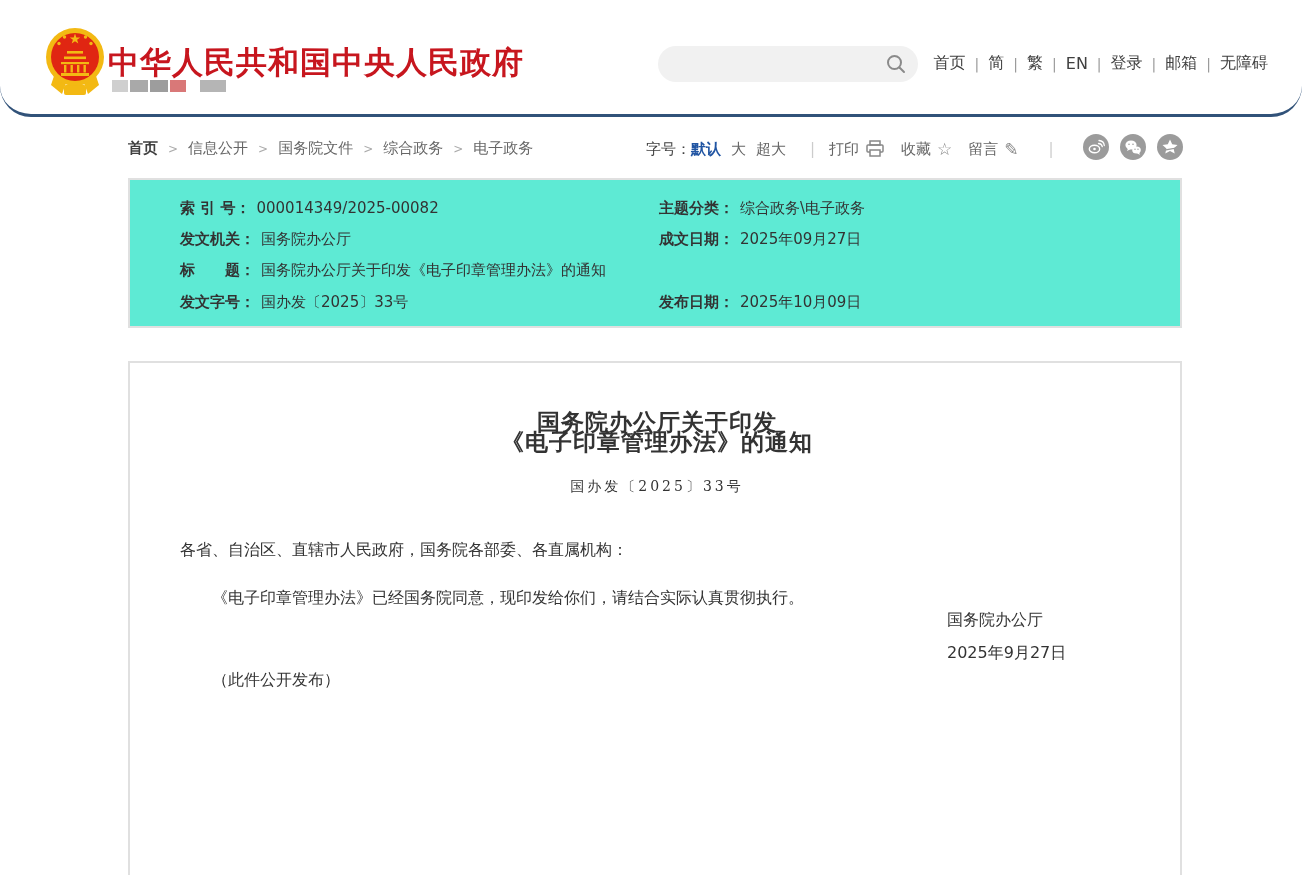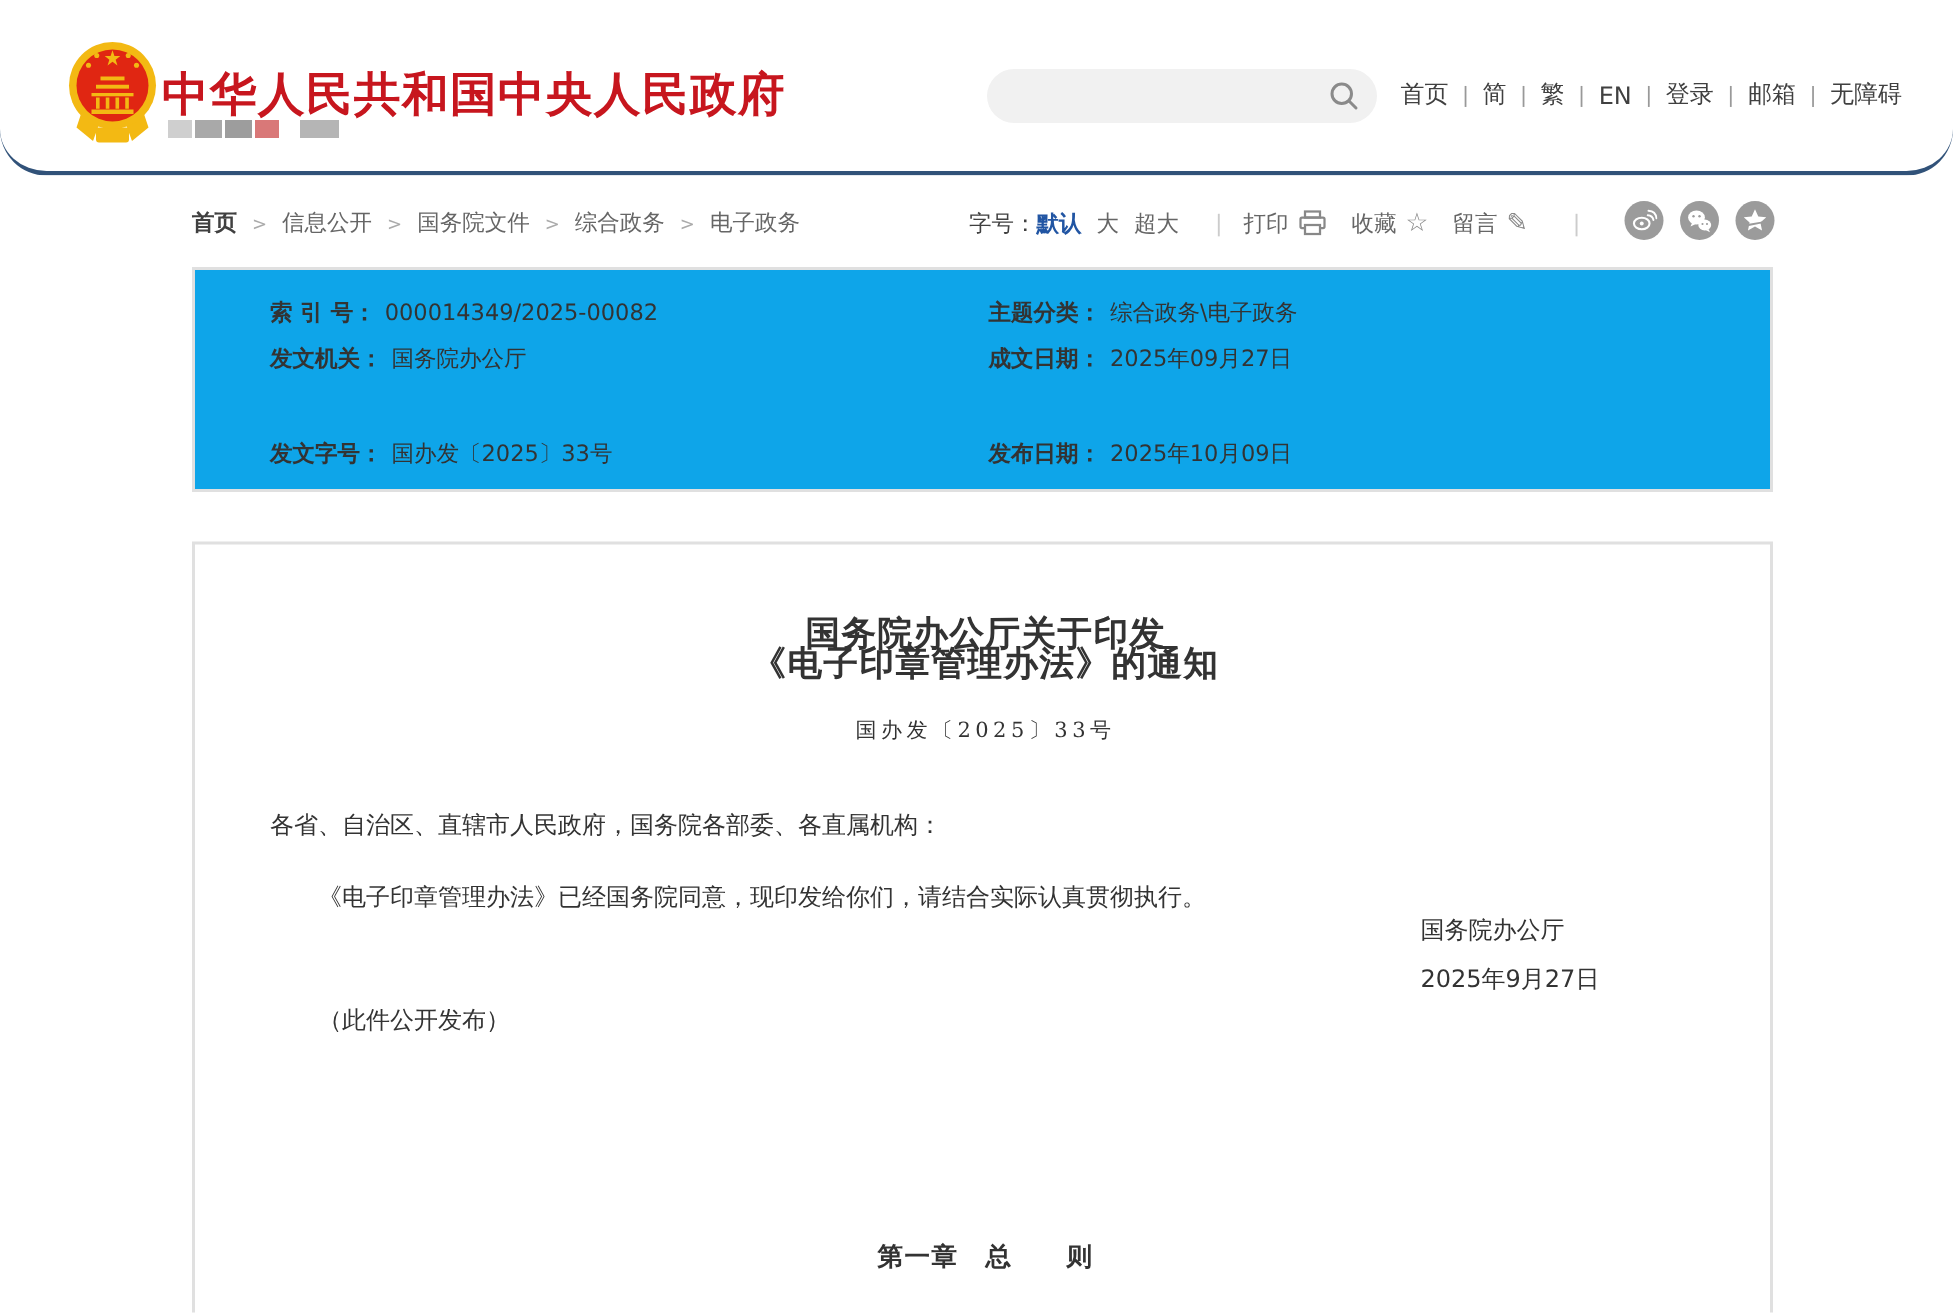--- a/index.html
+++ b/index.html
@@ -32,21 +32,21 @@
   .page-tools .fs-opt { color:#666; margin-right:10px; cursor:pointer; }
   .page-tools .vsep { color:#ccc; margin:0 14px; font-weight:normal; }
   .tool-item { display:flex; align-items:center; color:#666; margin-right:16px; cursor:pointer; }
   .tool-item .tlabel { margin-right:6px; }
   .tool-item .tglyph { color:#888; font-size:17px; }
 
   .share-icons { position:absolute; left:1083px; top:134px; display:flex; gap:11px; }
   .share-circle { width:26px; height:26px; border-radius:50%; background:#9b9b9b; display:flex; align-items:center; justify-content:center; cursor:pointer; }
 
   
-  .meta-box { position:absolute; left:128px; top:178px; width:1054px; height:150px; border:2px solid #e0e0e0; background:#0ea5e9; }
+  .meta-box { position:absolute; left:128px; top:178px; width:1054px; height:150px; border:2px solid #e0e0e0; background:#5eead4; }
   .meta-item { position:absolute; font-size:15px; color:#333; white-space:nowrap; }
   .meta-item b { font-weight:bold; color:#333; }
   .m-l0 { left:50px;  top:19px; }  .m-l1 { left:50px;  top:50px; }
   .m-l2 { left:50px;  top:81px; }  .m-l3 { left:50px;  top:113px; }
   .m-r0 { left:529px; top:19px; }  .m-r1 { left:529px; top:50px; }
   .m-r2 { left:529px; top:113px; }
   .meta-item .mval { margin-left:6px; }
 
   
   .content-box { position:absolute; left:128px; top:361px; width:1054px; height:560px; border:2px solid #e0e0e0; background:#fff; }
@@ -197,20 +197,23 @@
     </span>
   </div>
 
   <div class="meta-box">
     <div class="meta-item m-l0">
       <b>索 引 号：</b><span class="mval">000014349/2025-00082</span>
     </div>
     <div class="meta-item m-l1">
       <b>发文机关：</b><span class="mval">国务院办公厅</span>
     </div>
+    <div class="meta-item m-l2">
+      <b>标　　题：</b><span class="mval">国务院办公厅关于印发《电子印章管理办法》的通知</span>
+    </div>
     <div class="meta-item m-l3">
       <b>发文字号：</b><span class="mval">国办发〔2025〕33号</span>
     </div>
     <div class="meta-item m-r0">
       <b>主题分类：</b><span class="mval">综合政务\电子政务</span>
     </div>
     <div class="meta-item m-r1">
       <b>成文日期：</b><span class="mval">2025年09月27日</span>
     </div>
     <div class="meta-item m-r2">
@@ -226,16 +229,15 @@
     <div class="doc-par p-salutation">各省、自治区、直辖市人民政府，国务院各部委、各直属机构：</div>
     <div class="doc-par p-body">《电子印章管理办法》已经国务院同意，现印发给你们，请结合实际认真贯彻执行。</div>
 
     <div class="sign-block">
       <div>国务院办公厅</div>
       <div>2025年9月27日</div>
     </div>
 
     <div class="doc-par p-note">（此件公开发布）</div>
 
-    <div class="chapter-heading">第一章　总　　则</div>
   </div>
 
 </div>
 
 </body></html>

